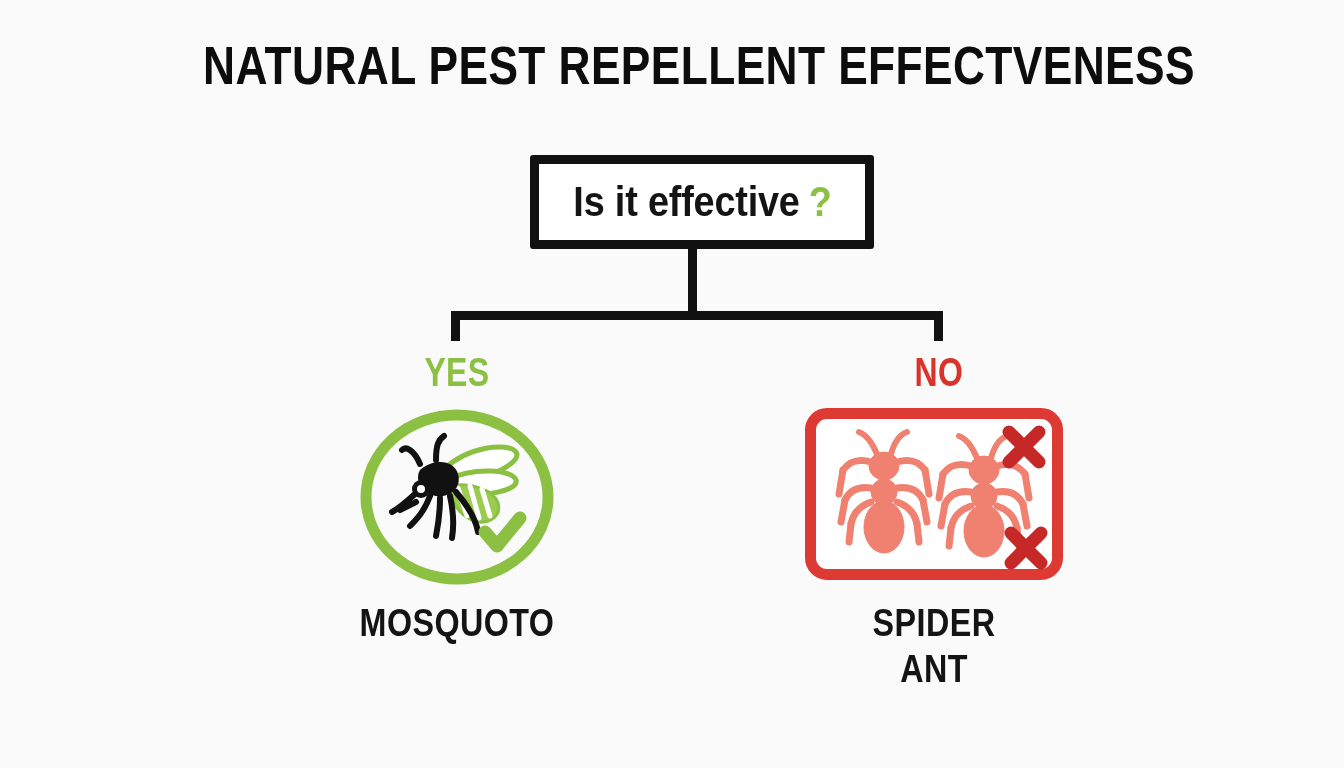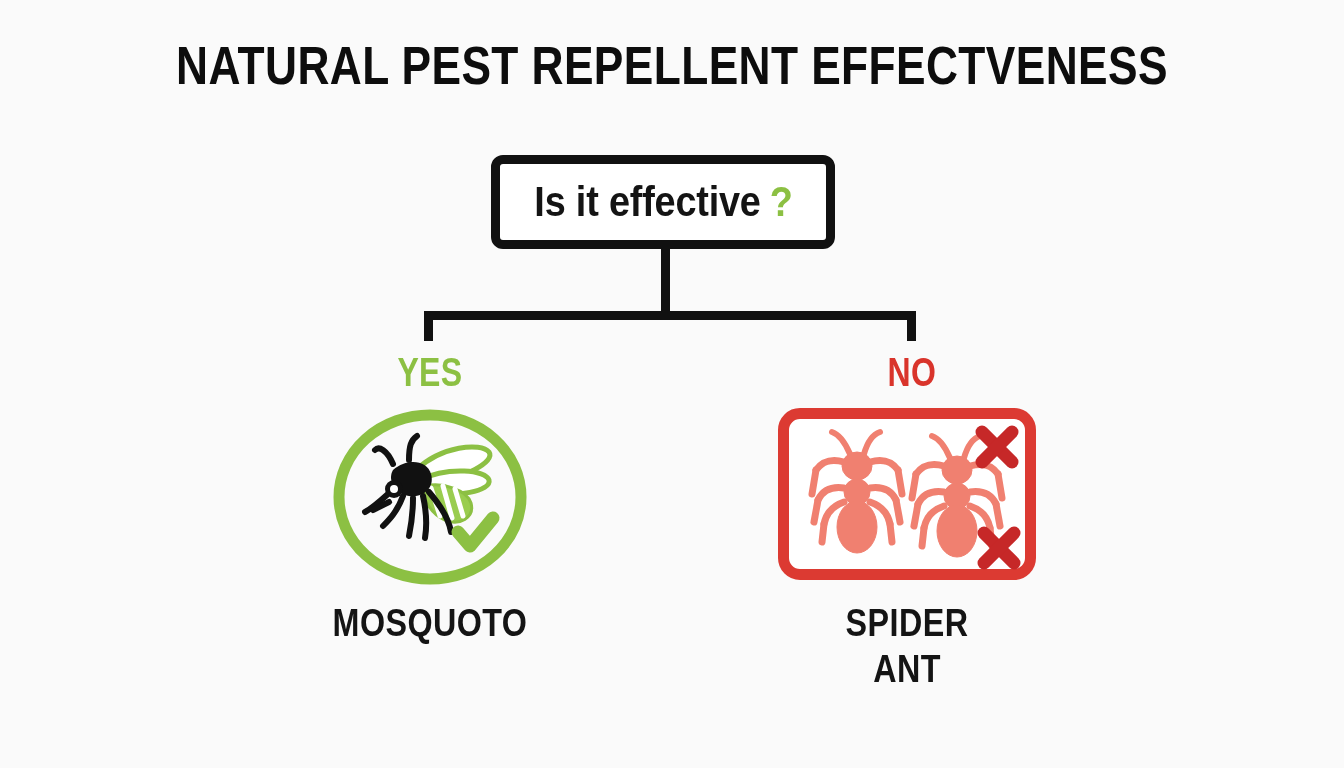--- a/index.html
+++ b/index.html
@@ -11,20 +11,21 @@
     height: 768px;
     background: #fafafa;
     font-family: "Liberation Sans", sans-serif;
     overflow: hidden;
   }
   #canvas {
     position: relative;
     width: 1212px;
     height: 768px;
     background: #fafafa;
+    margin-left: 27px;
   }
 
   
   #title {
     position: absolute;
     left: 0;
     top: 34px;
     width: 1344px;
     text-align: center;
     font-family: "Liberation Sans Narrow", "Liberation Sans", sans-serif;
@@ -33,27 +34,27 @@
     letter-spacing: 0.5px;
     color: #0d0d0d;
     transform: scaleX(0.82);
     transform-origin: 50% 50%;
     white-space: nowrap;
   }
 
   
   #question-box {
     position: absolute;
-    left: 491px;
+    left: 503px;
     top: 155px;
     width: 344px;
     height: 94px;
     box-sizing: border-box;
     border: 9px solid #111111;
-    border-radius: 12px;
+    border-radius: 3px;
     background: #ffffff;
     display: flex;
     align-items: center;
     justify-content: center;
   }
   #question-text {
     font-family: "Liberation Sans Narrow", "Liberation Sans", sans-serif;
     font-weight: 700;
     font-size: 42px;
     color: #141414;

